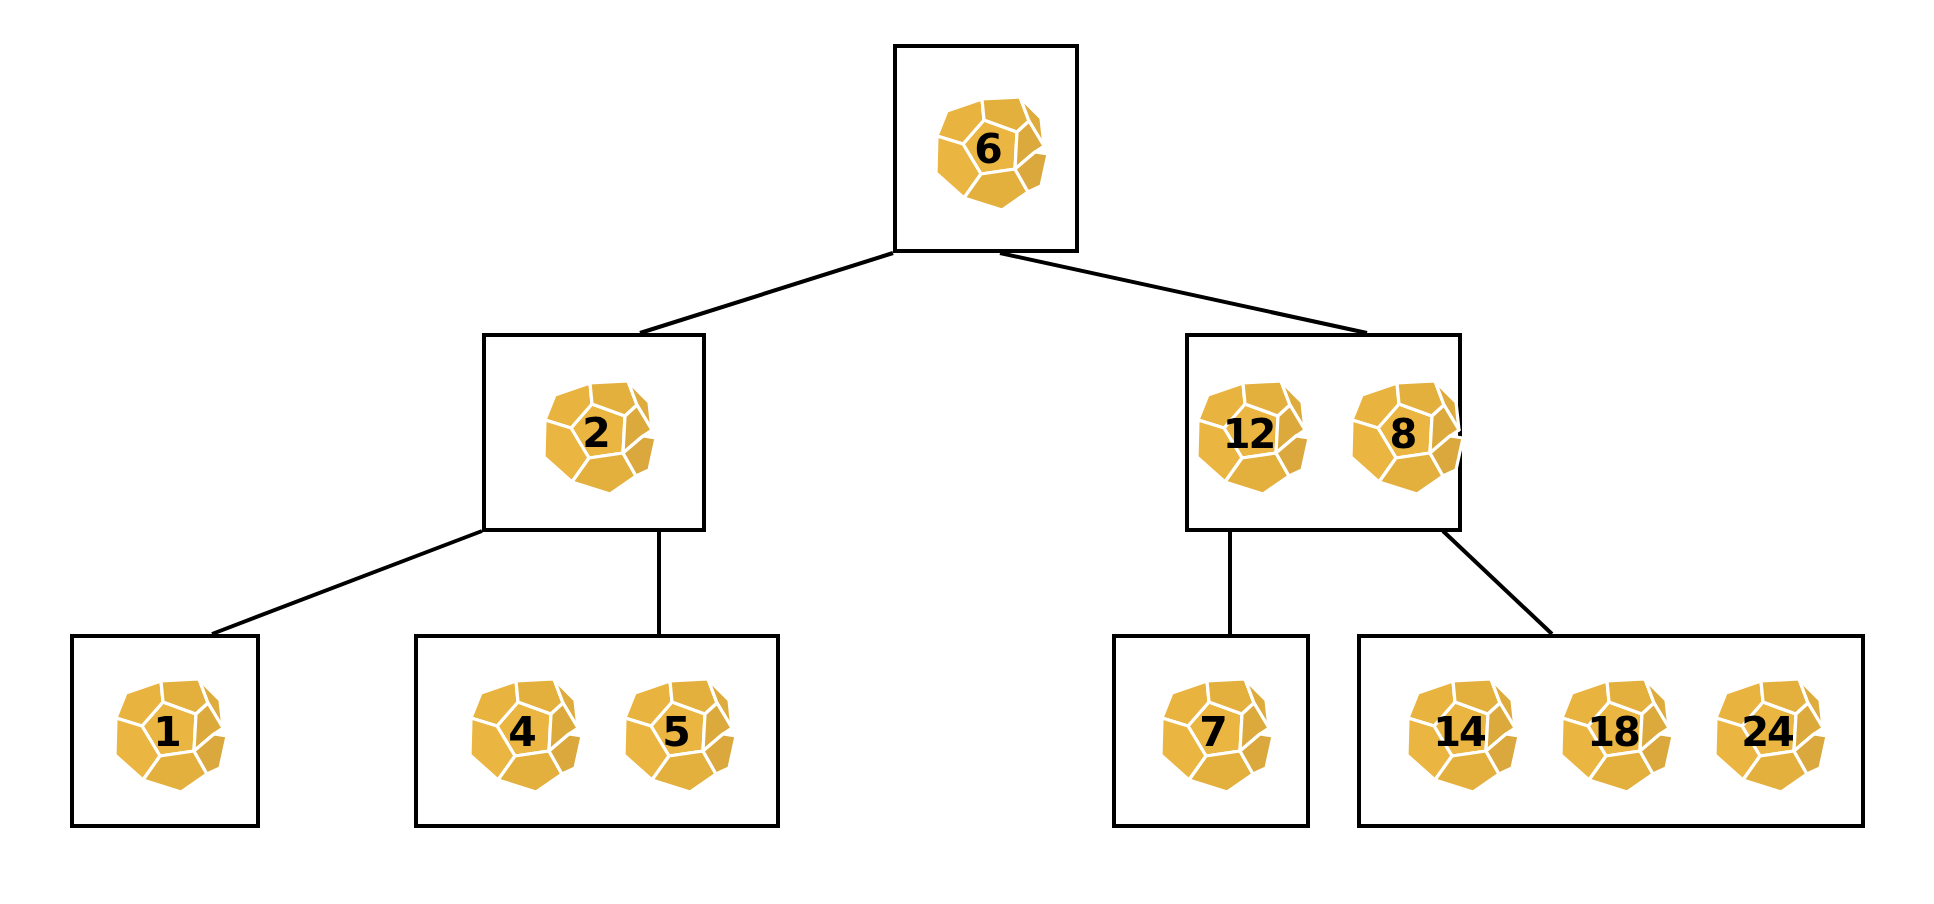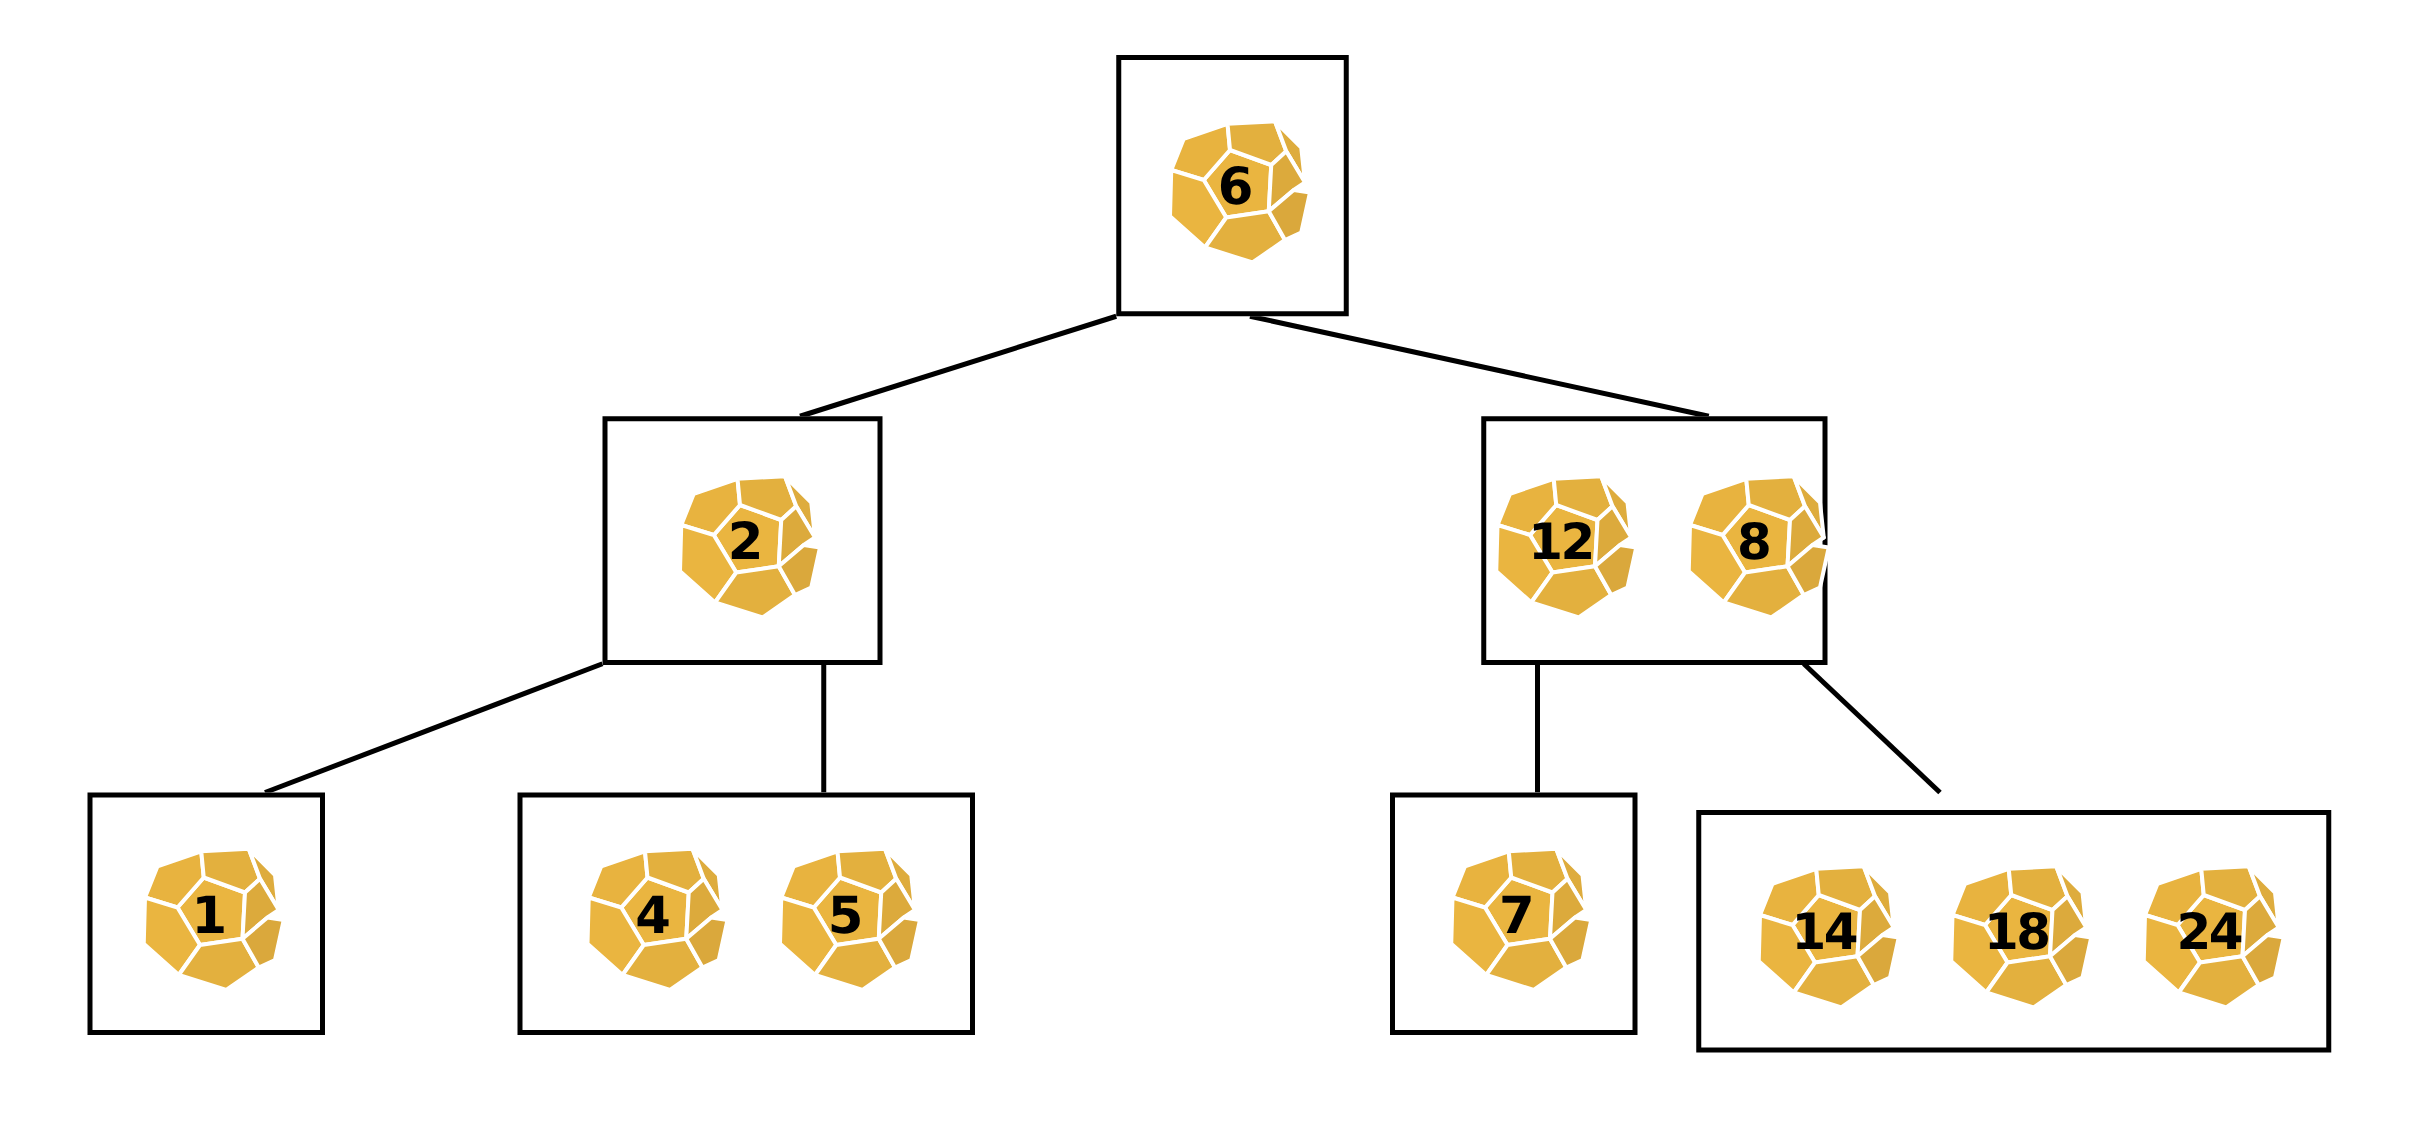--- a/index.html
+++ b/index.html
@@ -271,21 +271,21 @@
         <polygon class="f-rt" points="109,23 130,44 133,72 118,47" fill="rgb(222,172,61)" stroke="#ffffff" stroke-width="3.2" stroke-linejoin="round"></polygon>
 
         <polygon class="f-right" points="118,47 133,72 124,78 104,95 106,58" fill="rgb(220,170,60)" stroke="#ffffff" stroke-width="3.2" stroke-linejoin="round"></polygon>
 
         <polygon class="f-rb" points="124,78 137,80 130,112 117,118 104,95" fill="rgb(218,168,60)" stroke="#ffffff" stroke-width="3.2" stroke-linejoin="round"></polygon>
       </g>
     </svg>
     <span class="key-label" style="color: rgb(0, 0, 0);">7</span>
   </div>
       </div>
-      <div class="tree-node" style="left: 1357px; top: 648px; width: 508px; height: 194px; border-color: rgb(0, 0, 0);">
+      <div class="tree-node" style="left: 1357px; top: 634px; width: 508px; height: 194px; border-color: rgb(0, 0, 0);">
         <div class="key-cell" style="margin-left: 0px;">
     <svg class="die" viewBox="0 0 150 150" xmlns="http://www.w3.org/2000/svg">
       <g class="die-body">
 
         <polygon class="f-center" points="73,46 106,58 104,95 70,100 52,70" fill="rgb(234,181,64)" stroke="#ffffff" stroke-width="3.2" stroke-linejoin="round"></polygon>
 
         <polygon class="f-ul" points="36,37 71,25 73,46 52,70 26,62" fill="rgb(232,179,63)" stroke="#ffffff" stroke-width="3.2" stroke-linejoin="round"></polygon>
 
         <polygon class="f-top" points="71,25 109,23 118,47 106,58 73,46" fill="rgb(227,176,62)" stroke="#ffffff" stroke-width="3.2" stroke-linejoin="round"></polygon>
 

